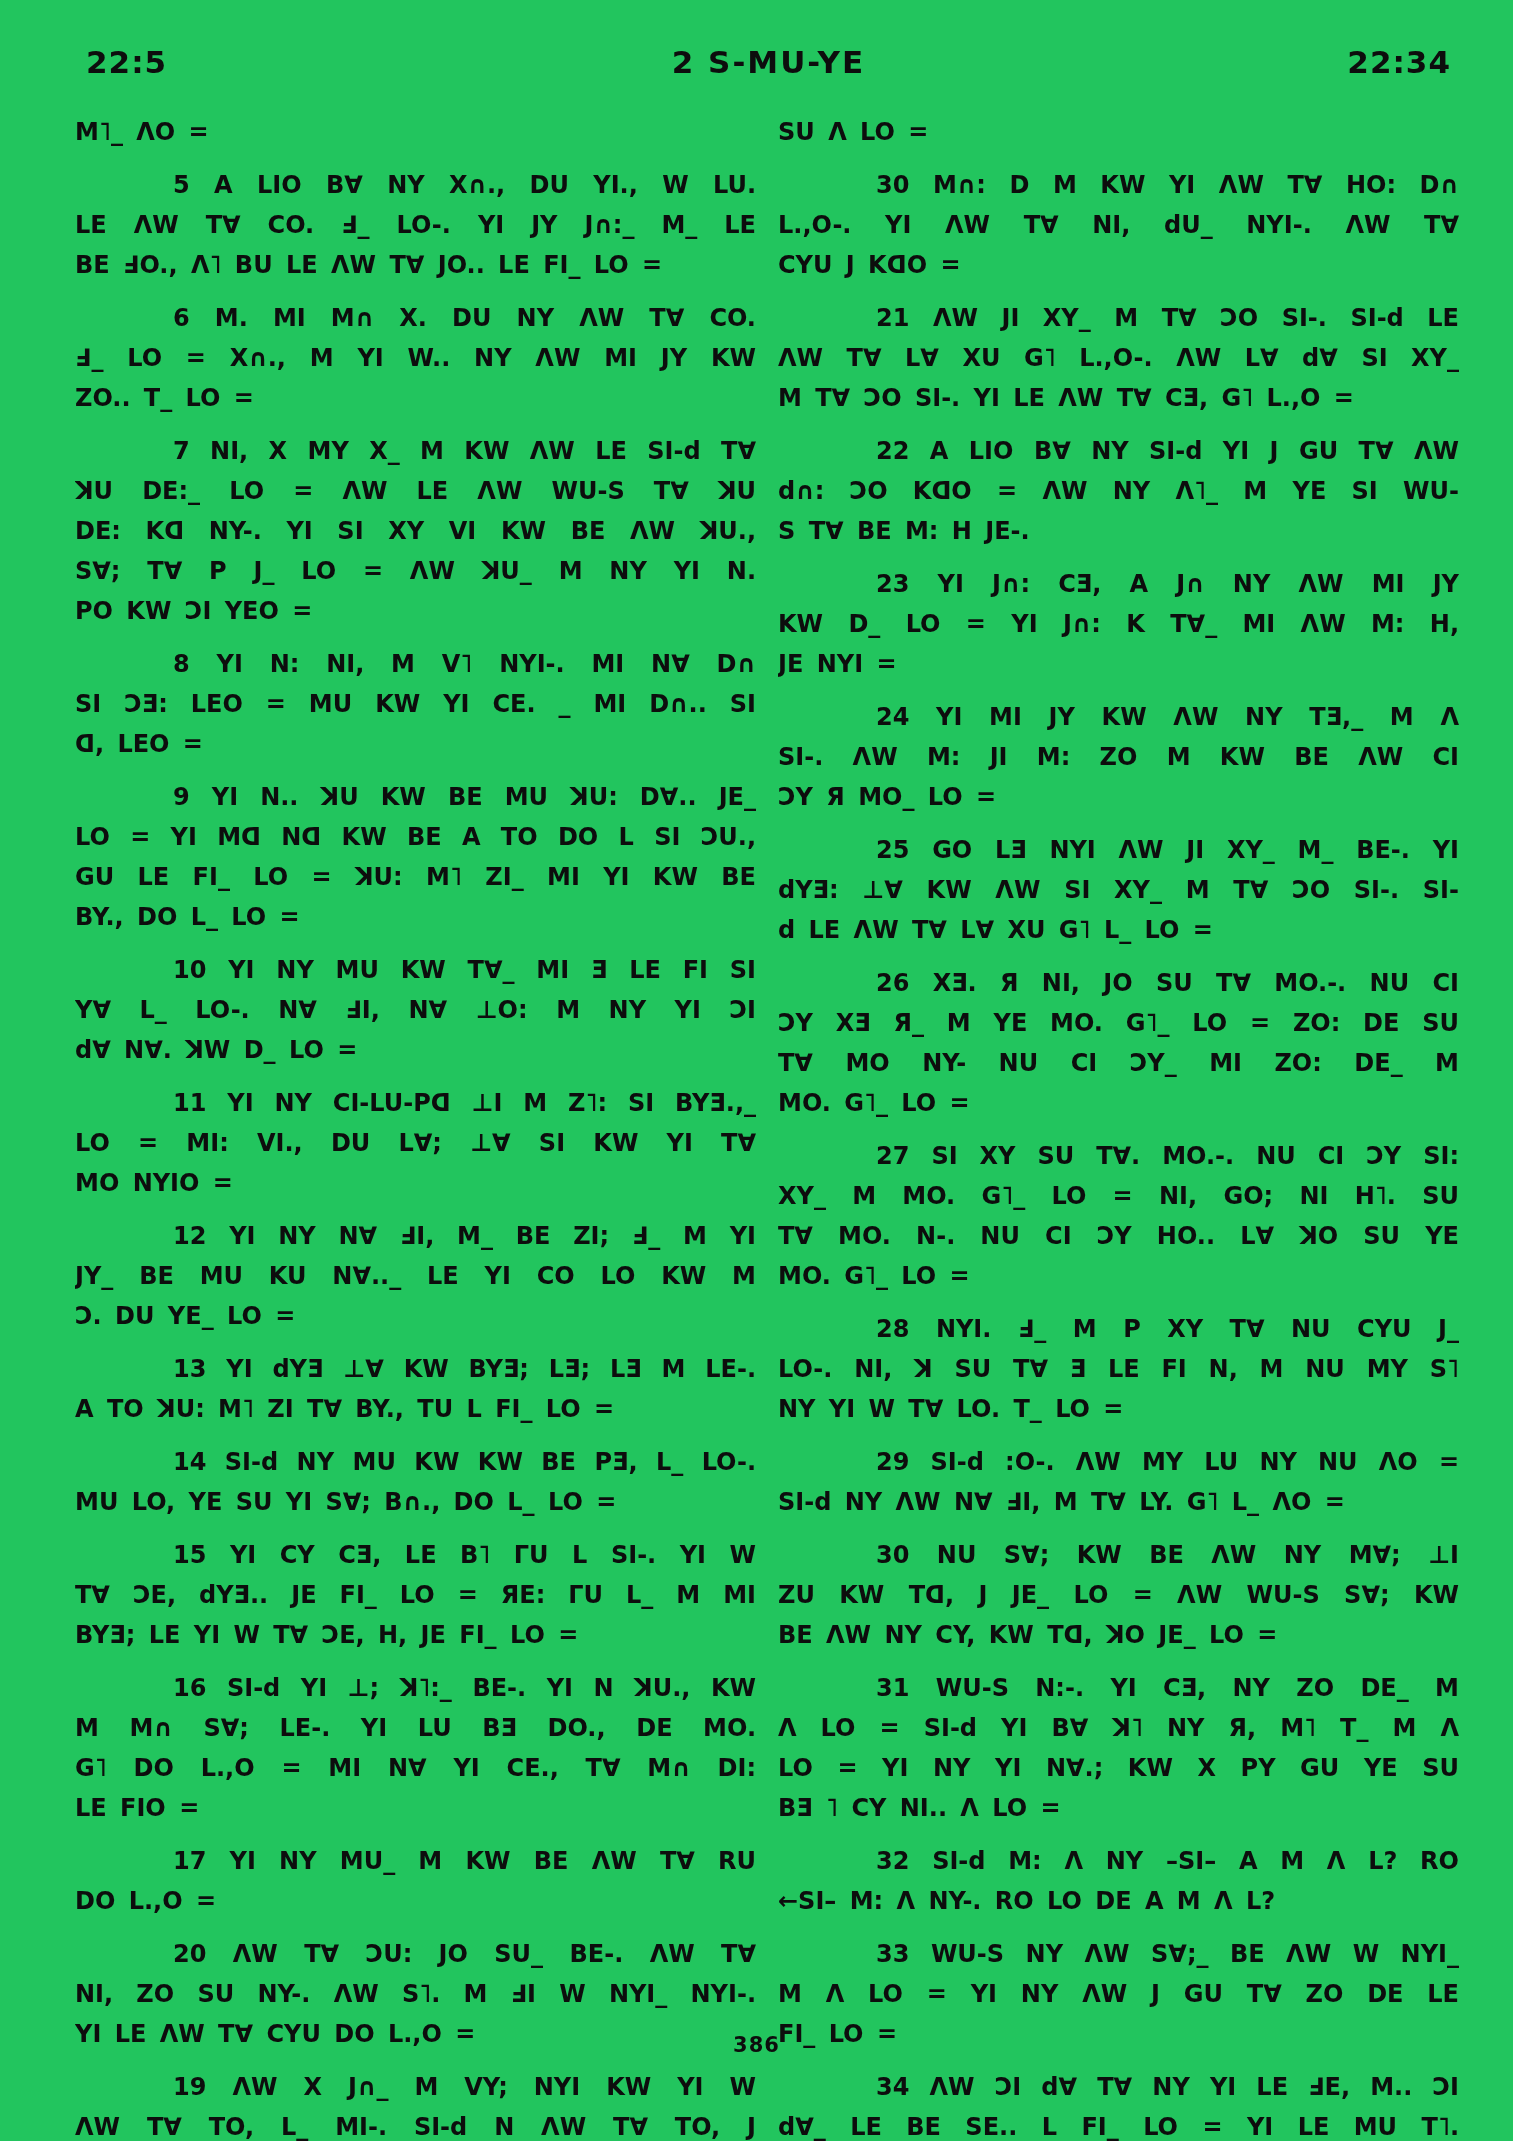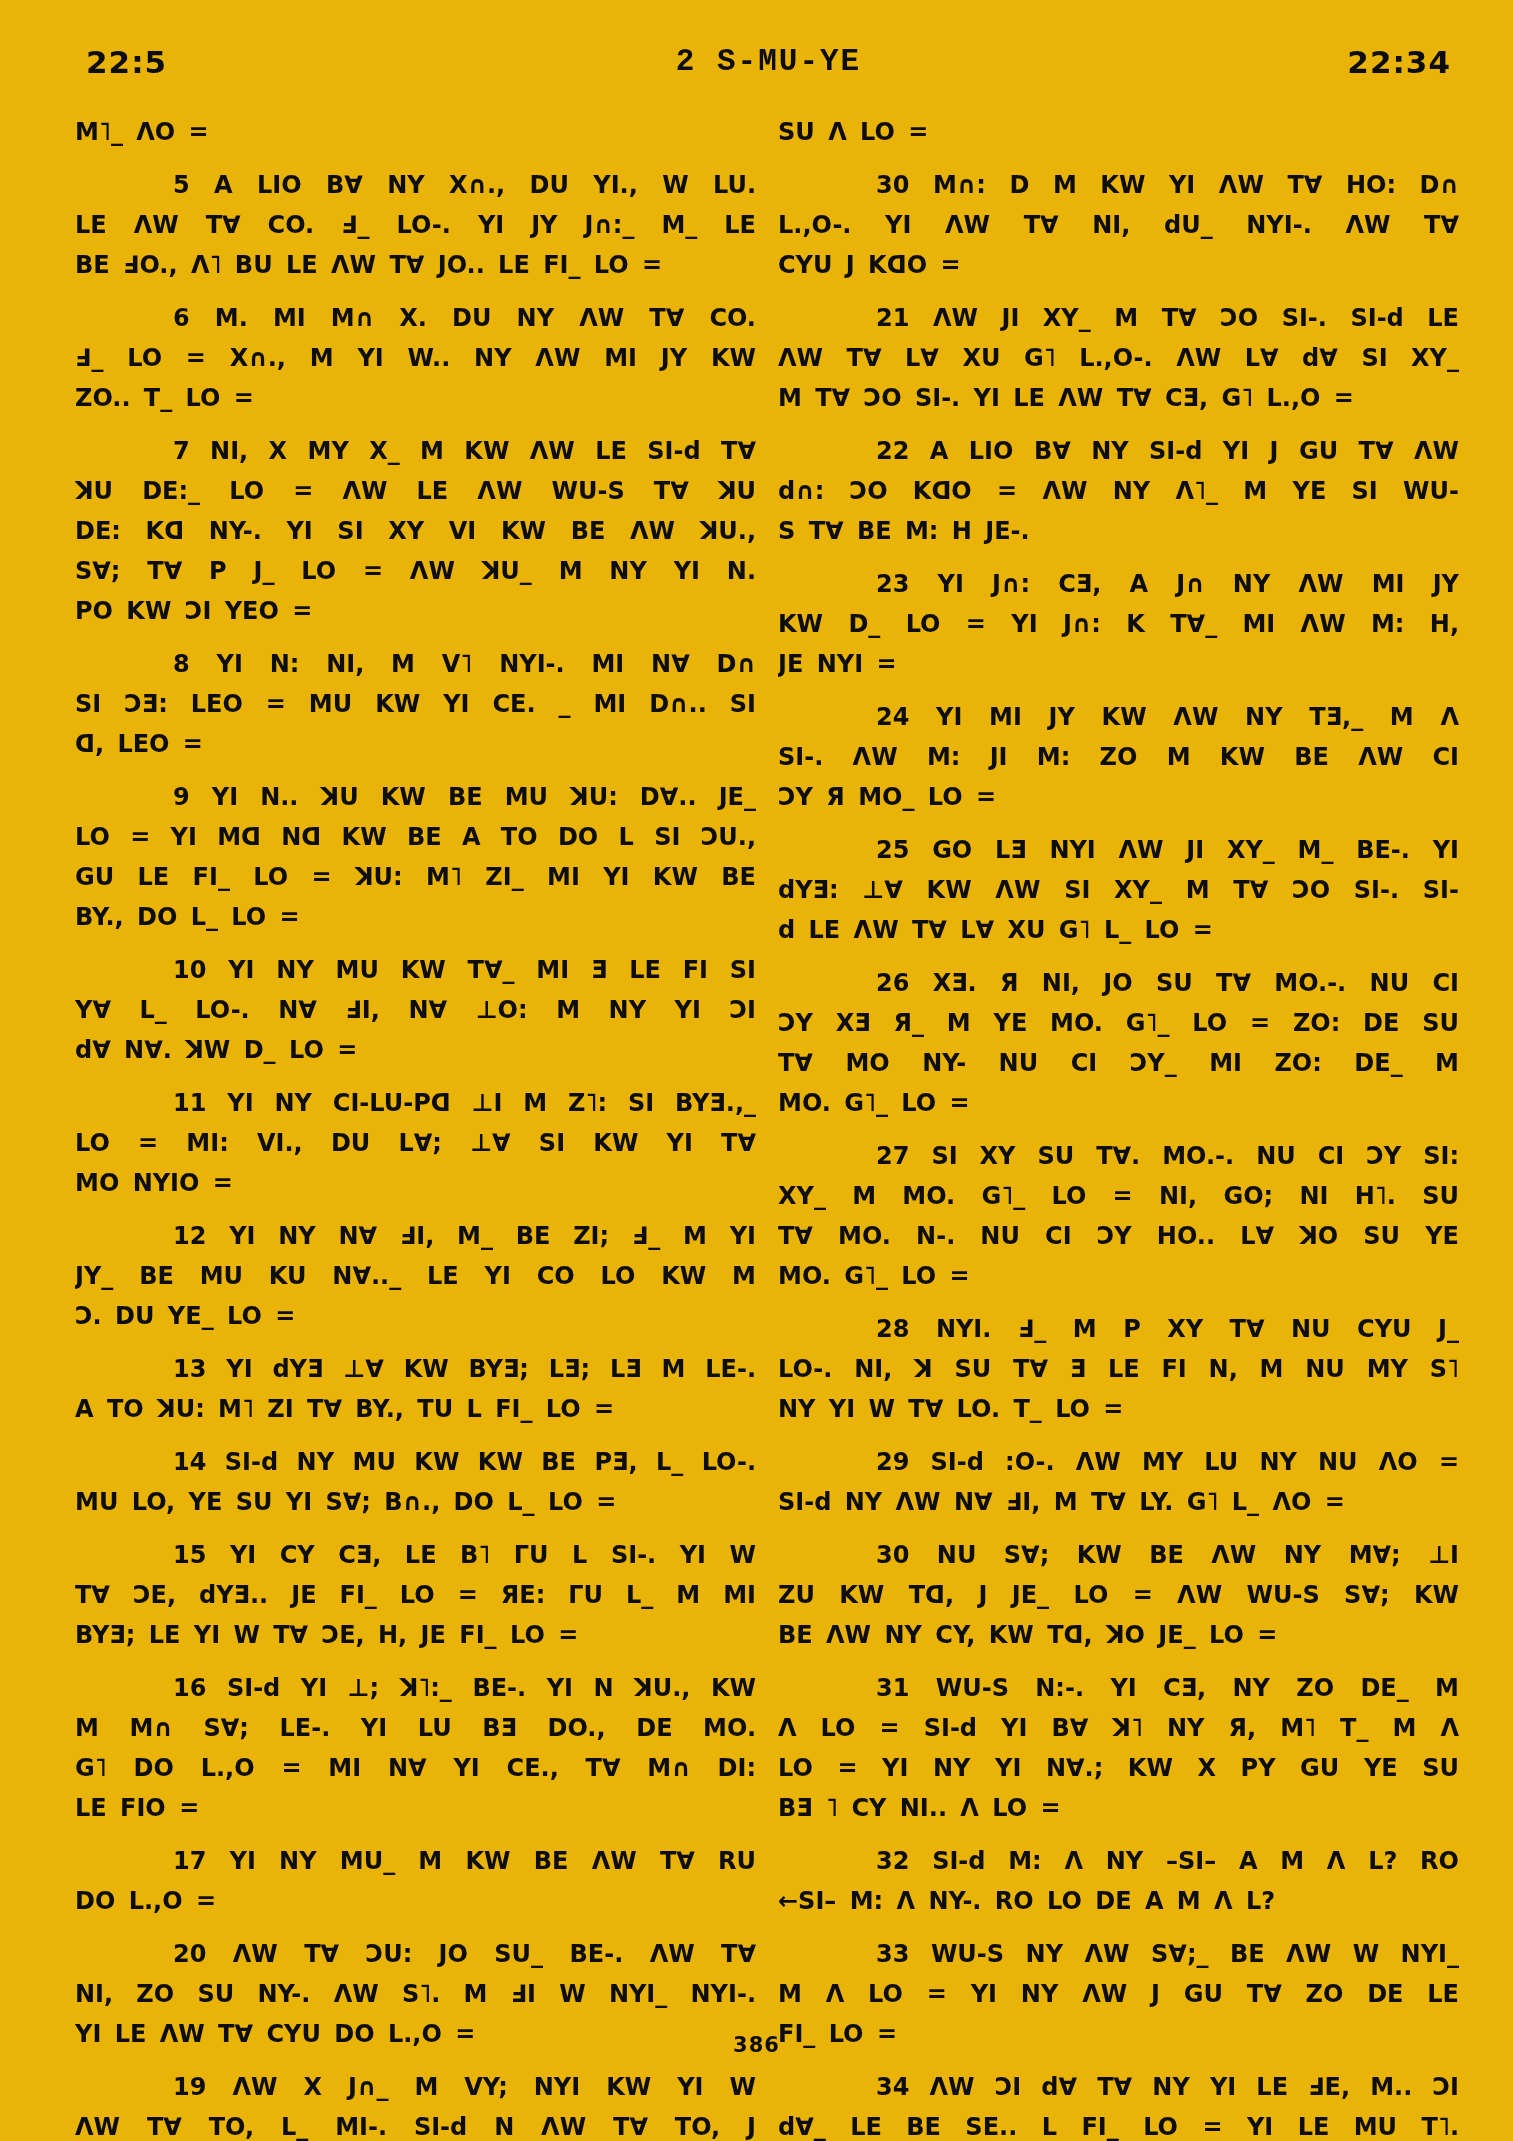--- a/index.html
+++ b/index.html
@@ -1,32 +1,32 @@
 <!DOCTYPE html>
 <html><head>
 <meta charset="utf-8">
 <style>
   html,body{margin:0;padding:0;background:#777;}
   .page{
     position:relative;
     width:1513px;height:2141px;
-    background:#eab308;
+    background:#22c55e;
     color:#0d0d0d;
     font-family:"DejaVu Sans","Liberation Sans",sans-serif;
     font-weight:700;
     overflow:hidden;
     margin:0 auto;
   }
   .header{
     position:absolute;top:44px;left:86px;right:62px;
     display:grid;grid-template-columns:1fr auto 1fr;
     font-size:31px;letter-spacing:1px;
   }
   .header .ref-left{text-align:left;}
-  .header .book-title{text-align:left;letter-spacing:2px;font-family:Liberation Mono, monospace;}
+  .header .book-title{text-align:left;letter-spacing:2px;}
   .header .ref-right{text-align:right;}
   .body-cols{
     position:absolute;top:112px;left:75px;right:54px;
     display:flex;gap:22px;
   }
   .col{flex:1 1 0;min-width:0;}
   .line{
     font-size:24px;
     line-height:40px;height:40px;
     text-align:justify;

